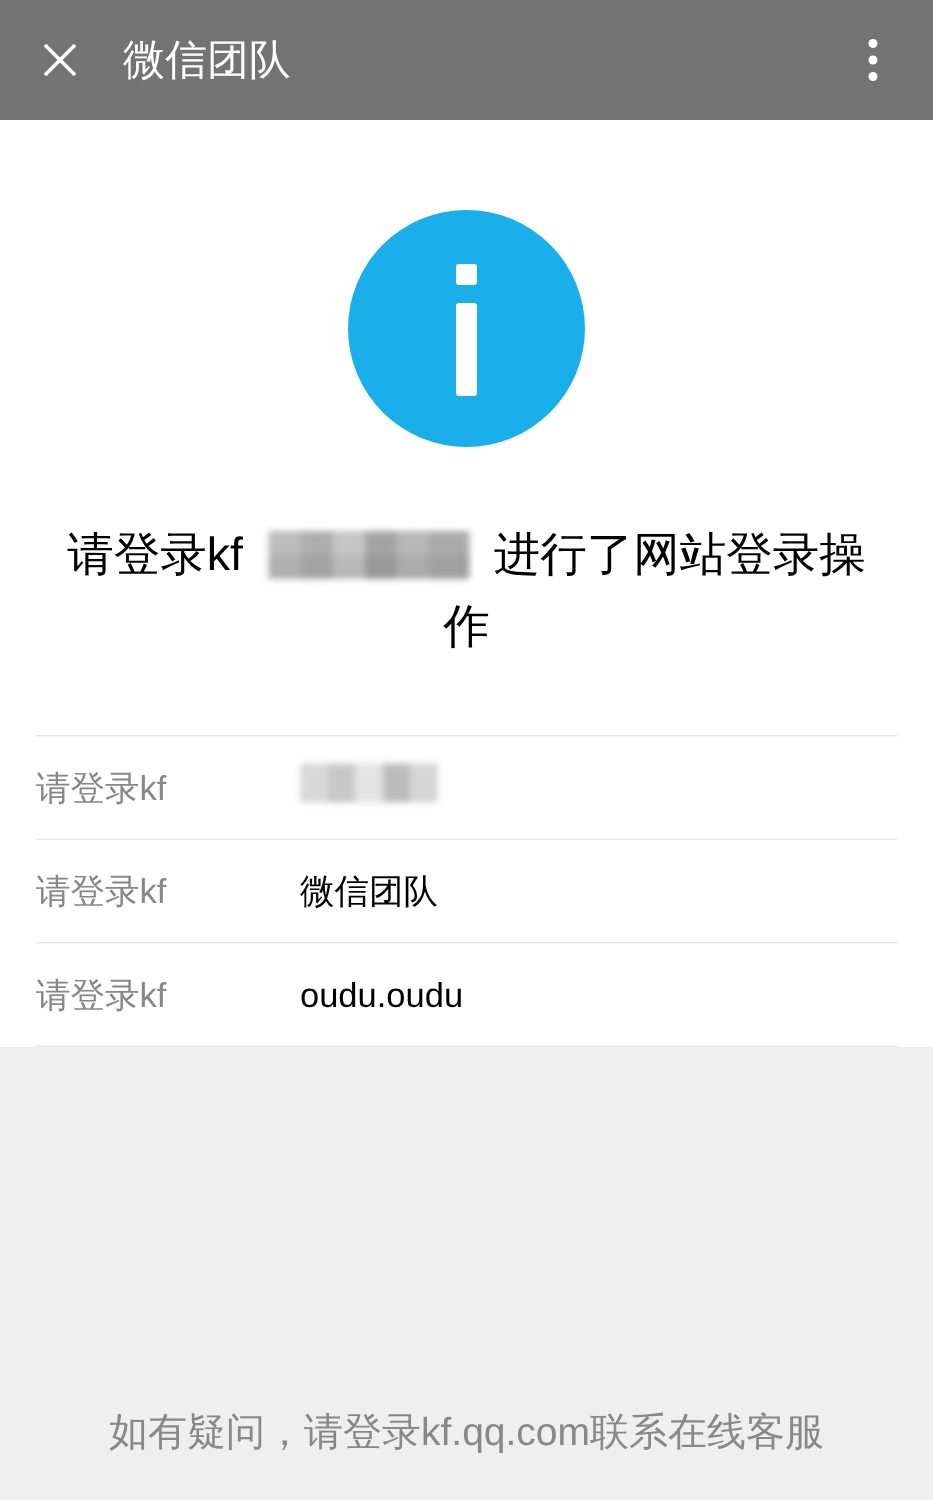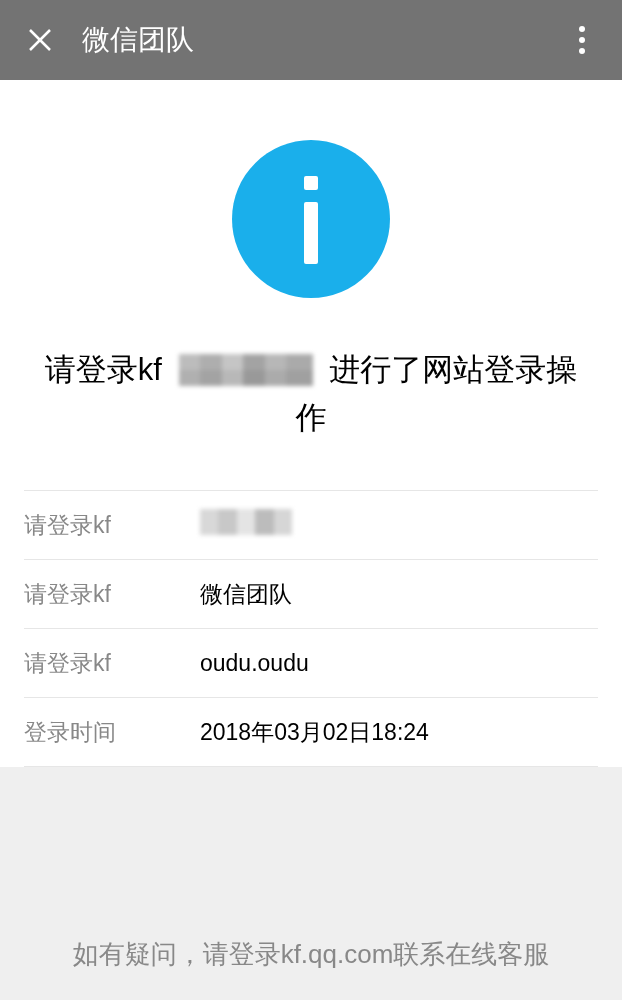--- a/index.html
+++ b/index.html
@@ -215,20 +215,16 @@
       </div>
     </div>
     <div class="detail-row">
       <div class="detail-label">请登录kf</div>
       <div class="detail-value">微信团队</div>
     </div>
     <div class="detail-row">
       <div class="detail-label">请登录kf</div>
       <div class="detail-value">oudu.oudu</div>
     </div>
-    <div class="detail-row">
-      <div class="detail-label">登录时间</div>
-      <div class="detail-value">2018年03月02日18:24</div>
-    </div>
   </div>
 </div>
 
 <div class="footer">如有疑问，请登录kf.qq.com联系在线客服</div>
 
 </body></html>

